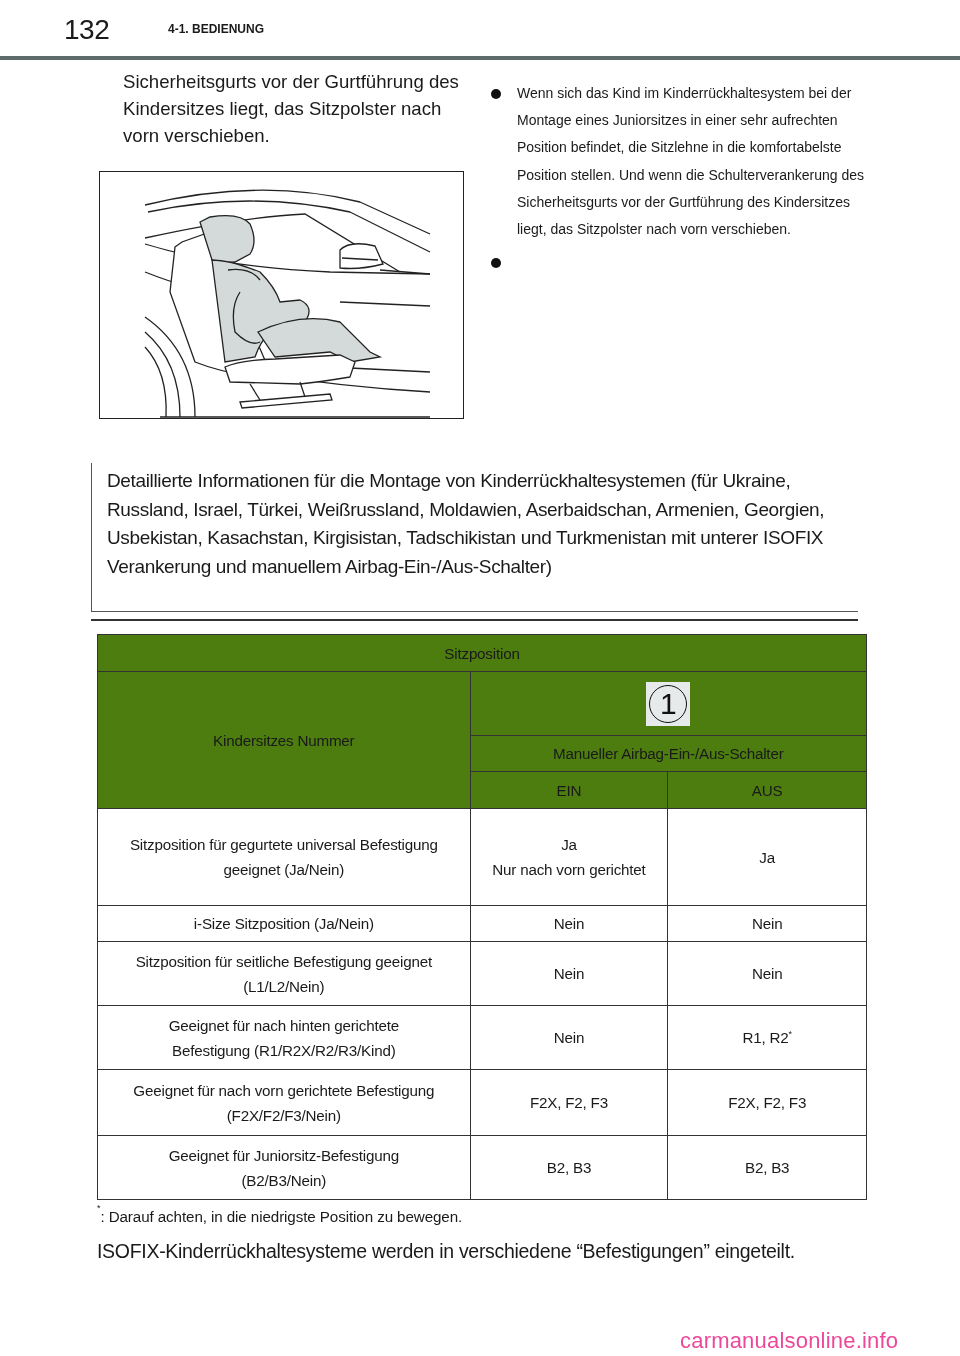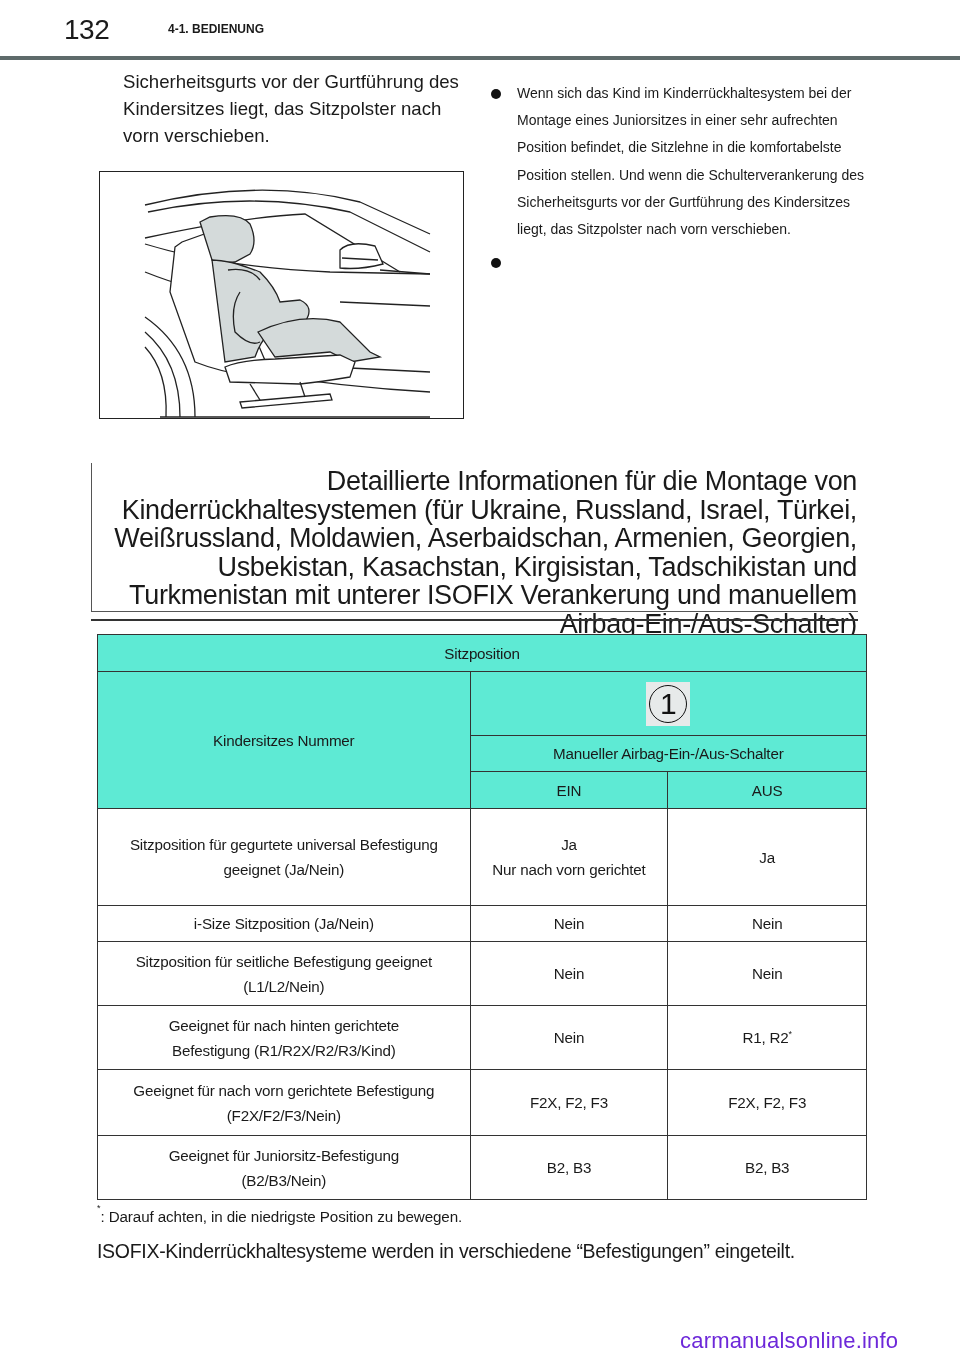--- a/index.html
+++ b/index.html
@@ -11,35 +11,35 @@
 
   .left-text { position:absolute; left:123px; top:68px; width:340px; font-size:18.6px; line-height:27.2px; }
   .figure { position:absolute; left:99px; top:171px; width:363px; height:246px; border:1.5px solid #222; background:#fff; }
   .figure svg { width:100%; height:100%; display:block; }
 
   .bullets { position:absolute; left:476px; top:68px; width:380px; margin:12px; padding:0; list-style:none; font-size:14px; line-height:27.2px; }
   .bullets li { position:relative; padding-left:29px; margin-bottom:6px; }
   .bullet-dot { position:absolute; left:3px; top:9px; width:10px; height:10px; border-radius:50%; background:#111; }
 
   .info-box { position:absolute; left:91px; top:463px; width:766px; height:148px; border-left:1.5px solid #555; border-bottom:1.5px solid #555; }
-  .info-box-text { position:absolute; left:15px; top:4px; width:750px; font-size:27px; line-height:28.6px; letter-spacing:-0.35px;text-align:right; }
+  .info-box-text { position:absolute; left:15px; top:4px; width:750px; font-size:19px; line-height:28.6px; letter-spacing:-0.35px; }
   .info-rule { position:absolute; left:91px; top:619px; width:767px; height:2px; background:#333; }
 
   table.compat { position:absolute; left:97px; top:634px; width:770px; border-collapse:collapse; font-size:15.2px; letter-spacing:-0.2px; }
   table.compat td { border:1.4px solid #333; text-align:center; vertical-align:middle; padding:0 4px; line-height:25px; }
-  .hdr td, td.hdr { background:#5eead4; }
+  .hdr td, td.hdr { background:#4d7c0f; }
   .circle-num { display:inline-block; width:44px; height:44px; background:#e7eaea; position:relative; vertical-align:middle; }
   .circle-num span { position:absolute; left:3px; top:3px; width:36px; height:36px; border:1.3px solid #111; border-radius:50%;
                      font-size:30px; line-height:36px; text-align:center; color:#111; }
   sup { font-size:9px; vertical-align:top; position:relative; top:-3px; }
 
   .footnote { position:absolute; left:97px; top:1208px; font-size:15.2px; letter-spacing:-0.1px; }
   .footnote sup { top:-5px; }
   .bottom-text { position:absolute; left:97px; top:1240px; font-size:19.5px; letter-spacing:-0.3px;text-align:right; }
-  .watermark { position:absolute; left:680px; top:1328px; font-size:22px; color:#6d28d9; letter-spacing:0.2px; }
+  .watermark { position:absolute; left:680px; top:1328px; font-size:22px; color:#ec4899; letter-spacing:0.2px; }
 </style>
 </head>
 <body>
 
 <div class="page-number">132</div>
 <div class="section-title">4-1. BEDIENUNG</div>
 <div class="header-rule"></div>
 
 <div class="left-text">Sicherheitsgurts vor der Gurtführung des Kindersitzes liegt, das Sitzpolster nach vorn verschieben.</div>
 

